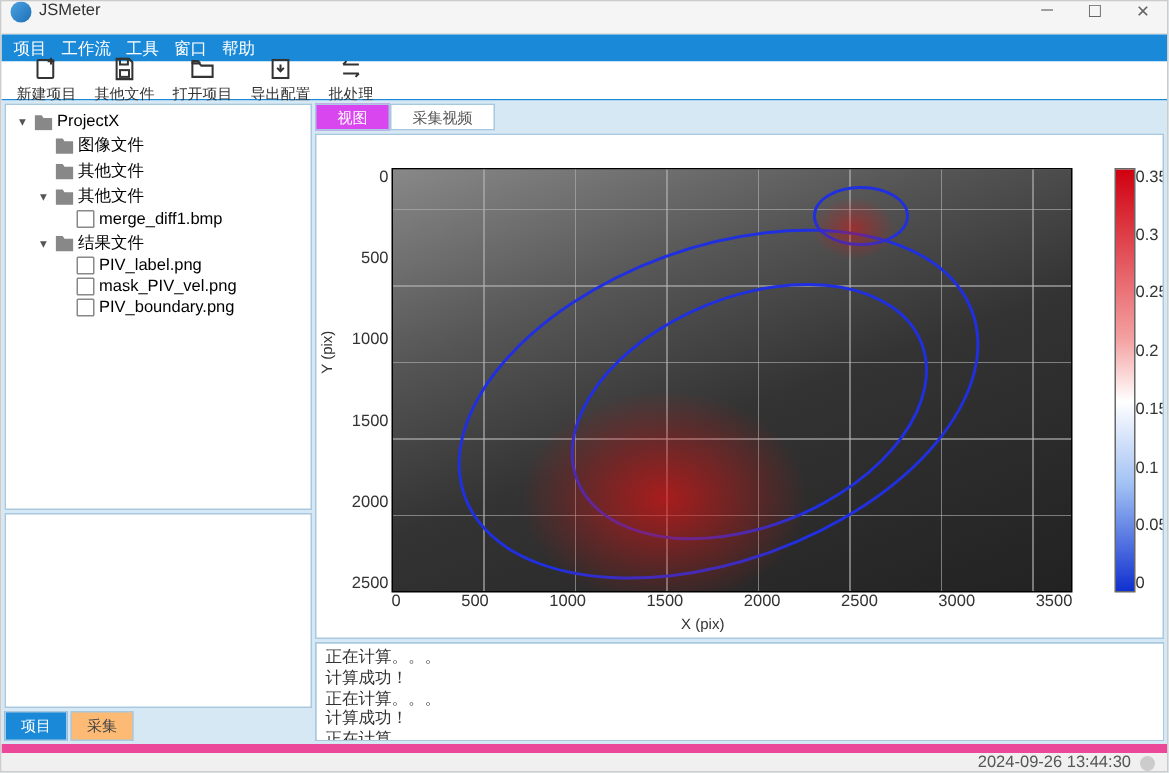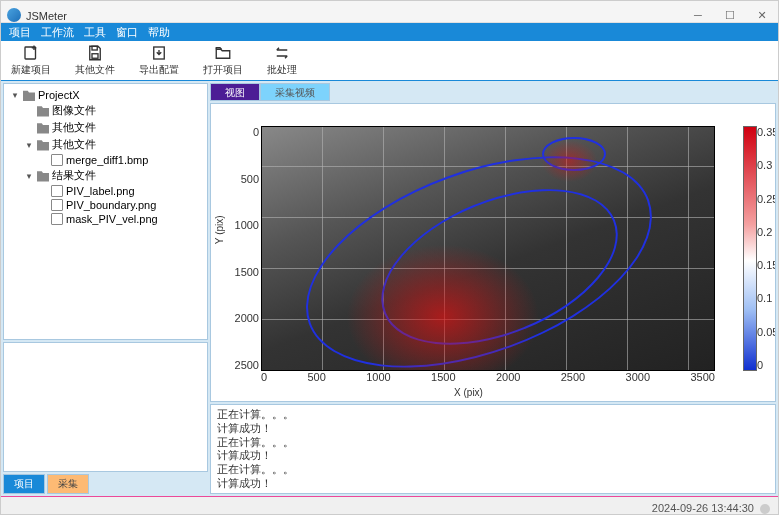--- a/index.html
+++ b/index.html
@@ -1,58 +1,58 @@
 <!DOCTYPE html>
 <html><head>
 <meta charset="utf-8">
 <style>
 *{box-sizing:border-box;margin:0;padding:0;font-family:"Microsoft YaHei",Arial,sans-serif;font-size:11px}
 body{width:779px;height:515px;background:#fff;display:flex;flex-direction:column;border:1px solid #ccc}
-.titlebar{height:22px;background:#f5f5f5;display:flex;align-items:flex-end;padding:0 6px;border-bottom:1px solid #e0e0e0}
+.titlebar{height:22px;background:#f5f5f5;display:flex;align-items:flex-start;padding:0 6px;border-bottom:1px solid #e0e0e0}
 .titlebar .logo{width:14px;height:14px;border-radius:50%;background:linear-gradient(135deg,#4aa3e0,#1e6fb8);margin-right:5px}
 .titlebar .title{flex:1;color:#333}
 .winbtns{display:flex;gap:12px;color:#666}
 .winbtns span{cursor:pointer;width:20px;text-align:center}
 .menubar{height:18px;background:#1989d8;color:#fff;display:flex;align-items:center;padding:0 4px;gap:2px}
 .menubar span{padding:0 4px;cursor:pointer}
-.toolbar{height:40px;background:#fff;border-bottom:1px solid #1989d8;display:flex;align-items:center;padding:2px 6px;gap:16px}
+.toolbar{height:26px;background:#fff;border-bottom:1px solid #1989d8;display:flex;align-items:center;padding:2px 6px;gap:4px}
 .tbtn{display:flex;flex-direction:column;align-items:center;cursor:pointer;padding:2px 4px;color:#333;min-width:36px}
 .tbtn svg{width:18px;height:18px}
 .tbtn span{font-size:10px;margin-top:1px}
 .main{flex:1;display:flex;min-height:0;background:#d5e8f4;padding:2px;gap:2px}
 .left{width:205px;display:flex;flex-direction:column;gap:2px}
 .tree{flex:1;background:#fff;border:1px solid #a8c8e0;overflow:auto;padding:4px 2px}
 .tree-node{display:flex;align-items:center;padding:1px 0;cursor:pointer;white-space:nowrap}
 .tree-node .caret{width:10px;text-align:center;font-size:9px;color:#555}
 .tree-node .ficon{width:12px;height:12px;margin:0 3px;display:inline-block}
 .folder{background:#888;clip-path:polygon(0 15%,40% 15%,50% 30%,100% 30%,100% 100%,0 100%)}
 .file{border:1px solid #888;border-radius:1px;background:#fff}
 .lvl1{padding-left:4px}.lvl2{padding-left:18px}.lvl3{padding-left:32px}
 .blank{height:130px;background:#fff;border:1px solid #a8c8e0}
 .bottabs{height:20px;display:flex;gap:2px}
 .bottabs span{background:#fdba74;border:1px solid #a8c8e0;padding:2px 10px;cursor:pointer;color:#444;font-size:10px}
 .bottabs span.active{background:#1989d8;color:#fff}
 .right{flex:1;display:flex;flex-direction:column;gap:2px;min-width:0}
 .rtabs{height:18px;display:flex}
-.rtabs span{padding:2px 14px;background:#7dd3fc;border:1px solid #a8c8e0;cursor:pointer;font-size:10px;color:#555}
-.rtabs span.active{background:#4c1d95;color:#fff}
+.rtabs span{padding:2px 14px;background:#ffffff;border:1px solid #a8c8e0;cursor:pointer;font-size:10px;color:#555}
+.rtabs span.active{background:#d946ef;color:#fff}
 .chartpanel{flex:1;background:#fff;border:1px solid #a8c8e0;position:relative;overflow:hidden}
 .chart-title{position:absolute;top:6px;left:0;right:0;text-align:center;font-size:11px;color:#333}
 .plotbox{position:absolute;top:22px;left:50px;right:60px;bottom:30px;border:1px solid #000;background:linear-gradient(160deg,#888 0%,#555 30%,#333 55%,#222 100%)}
 .plotbox::before{content:"";position:absolute;inset:0;background:repeating-linear-gradient(0deg,transparent 0,transparent 50px,rgba(180,180,180,.6) 50px,rgba(180,180,180,.6) 51px),repeating-linear-gradient(90deg,transparent 0,transparent 60px,rgba(180,180,180,.6) 60px,rgba(180,180,180,.6) 61px)}
 .plotbox::after{content:"";position:absolute;inset:0;background:radial-gradient(ellipse 160px 120px at 40% 78%,rgba(220,20,20,.7),transparent 60%),radial-gradient(ellipse 40px 30px at 68% 14%,rgba(220,20,20,.5),transparent 70%)}
 .contour{position:absolute;border:2px solid #2030e0;border-radius:50%;background:transparent}
 .ylabel{position:absolute;left:8px;top:50%;transform:rotate(-90deg) translateX(50%);transform-origin:left;font-size:10px;color:#333}
 .xlabel{position:absolute;bottom:3px;left:11px;right:60px;text-align:center;font-size:10px;color:#333}
 .cbar{position:absolute;top:22px;right:18px;bottom:30px;width:14px;background:linear-gradient(to bottom,#d00010 0%,#f4a0a0 40%,#fff 55%,#a0c0f4 75%,#1030d0 100%);border:1px solid #666}
 .cticks{position:absolute;top:22px;right:2px;bottom:30px;width:16px;display:flex;flex-direction:column;justify-content:space-between;font-size:8px;color:#333;text-align:left}
 .yticks{position:absolute;top:22px;left:22px;bottom:30px;width:26px;display:flex;flex-direction:column;justify-content:space-between;font-size:8px;color:#333;text-align:right}
 .xticks{position:absolute;left:50px;right:60px;bottom:18px;display:flex;justify-content:space-between;font-size:8px;color:#333}
-.console{height:90px;background:#fff;border:1px solid #a8c8e0;padding:3px 6px;overflow:auto;font-size:10px;color:#333;line-height:1.25}
-.statusbar{height:18px;background:#f0f0f0;border-top:1px solid #ec4899;display:flex;align-items:flex-end;justify-content:flex-end;padding:0 8px;color:#555;font-size:10px}
+.console{height:66px;background:#fff;border:1px solid #a8c8e0;padding:3px 6px;overflow:auto;font-size:10px;color:#333;line-height:1.25}
+.statusbar{height:18px;background:#f0f0f0;border-top:6px solid #ec4899;display:flex;align-items:flex-end;justify-content:flex-end;padding:0 8px;color:#555;font-size:10px}
 .statusbar .dot{width:10px;height:10px;border-radius:50%;background:#ccc;margin-left:6px}
 </style>
 </head>
 <body>
 
 <div class="titlebar">
   <div class="logo"></div>
   <div class="title">JSMeter</div>
   <div class="winbtns">
     <span>─</span>
@@ -80,31 +80,31 @@
   <div class="tbtn">
     <svg viewBox="0 0 24 24" fill="none" stroke="#333" stroke-width="1.8">
         <path d="M5 3h11l3 3v15H5z"></path>
         <rect x="8" y="3" width="7" height="5"></rect>
         <rect x="8" y="13" width="8" height="6"></rect>
       </svg>
     <span>其他文件</span>
   </div>
   <div class="tbtn">
     <svg viewBox="0 0 24 24" fill="none" stroke="#333" stroke-width="1.8">
+        <path d="M3 7h6l2 2h10v10H3z"></path>
+        <path d="M3 7V5h5l2 2"></path>
+      </svg>
+    <span>打开项目</span>
+  </div>
+  <div class="tbtn">
+    <svg viewBox="0 0 24 24" fill="none" stroke="#333" stroke-width="1.8">
         <rect x="5" y="4" width="14" height="16"></rect>
         <path d="M12 8v6M9 11l3 3 3-3"></path>
       </svg>
     <span>导出配置</span>
-  </div>
-  <div class="tbtn">
-    <svg viewBox="0 0 24 24" fill="none" stroke="#333" stroke-width="1.8">
-        <path d="M3 7h6l2 2h10v10H3z"></path>
-        <path d="M3 7V5h5l2 2"></path>
-      </svg>
-    <span>打开项目</span>
   </div>
   <div class="tbtn">
     <svg viewBox="0 0 24 24" fill="none" stroke="#333" stroke-width="1.8">
         <path d="M5 8h14M5 8l3-3M5 16h14M19 16l-3 3"></path>
       </svg>
     <span>批处理</span>
   </div>
 </div>
 
 <div class="main">
@@ -141,26 +141,26 @@
           <span>结果文件</span>
         </div>
       <div class="tree-node lvl3">
           <span class="caret"></span>
           <span class="ficon file"></span>
           <span>PIV_label.png</span>
         </div>
       <div class="tree-node lvl3">
           <span class="caret"></span>
           <span class="ficon file"></span>
+          <span>mask_PIV_vel.png</span>
+        </div>
+      <div class="tree-node lvl3">
+          <span class="caret"></span>
+          <span class="ficon file"></span>
           <span>PIV_boundary.png</span>
-        </div>
-      <div class="tree-node lvl3">
-          <span class="caret"></span>
-          <span class="ficon file"></span>
-          <span>mask_PIV_vel.png</span>
         </div>
     </div>
     <div class="blank"></div>
     <div class="bottabs">
       <span class="active">项目</span>
       <span>采集</span>
     </div>
   </div>
 
   <div class="right">

